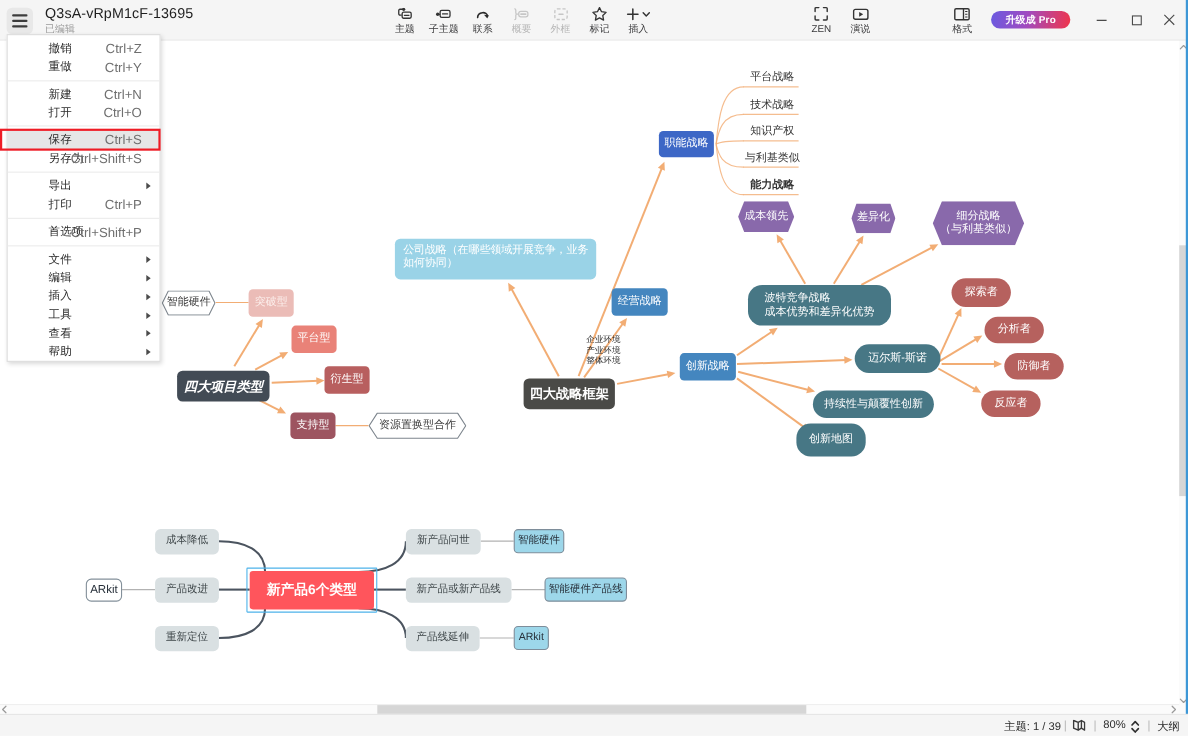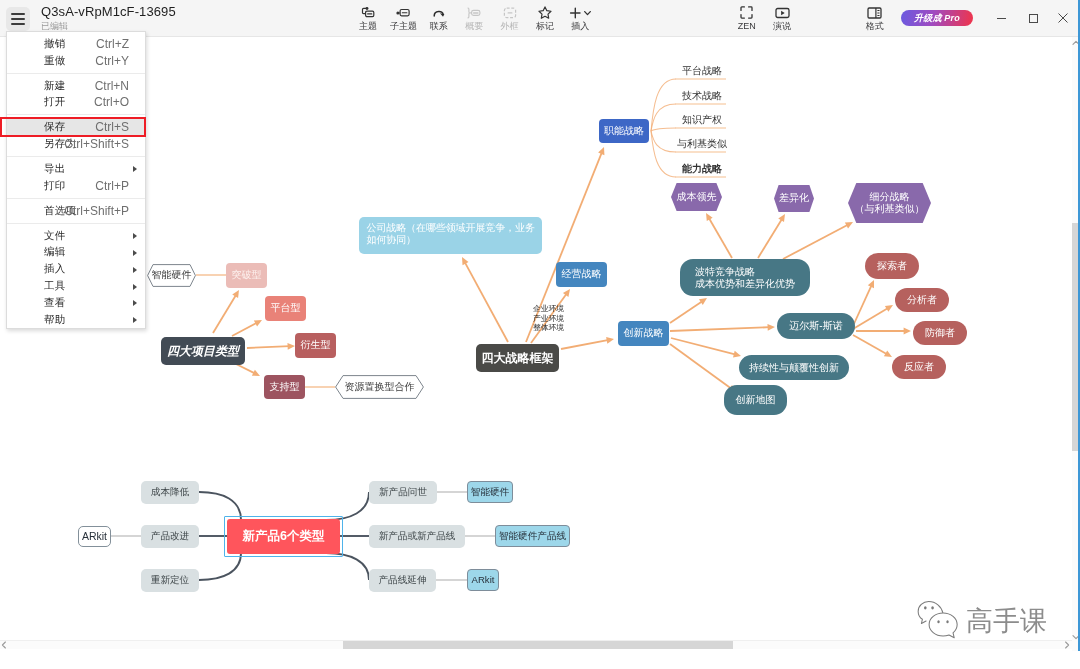--- a/index.html
+++ b/index.html
@@ -20,21 +20,21 @@
   .tb-group{position:absolute;top:5.5px;display:flex;}
   .tb-item{width:35.4px;display:flex;flex-direction:column;align-items:center;cursor:pointer;}
   .tb-ic{height:14px;display:flex;align-items:center;justify-content:center;}
   .tb-lb{font-size:9px;color:#39393b;margin-top:1.5px;line-height:10px;}
   .tb-item.dim .tb-lb{color:#b6b6b6;}
   .tb-item.wide{width:35.4px;}
 
   .pro-btn{position:absolute;left:901px;top:10px;width:72px;height:16px;border-radius:8px;
            background:linear-gradient(100deg,#6a5ae0 0%,#a04bc0 45%,#f0344a 100%);
            color:#fff;font-size:9px;font-weight:bold;display:flex;align-items:center;
-           justify-content:center;cursor:pointer;letter-spacing:.2px;font-style:italic;}
+           justify-content:center;cursor:pointer;letter-spacing:.2px;}
   .wbtn{position:absolute;top:6px;width:30px;height:24px;display:flex;align-items:center;
         justify-content:center;cursor:pointer;}
 
   
   .menu{position:absolute;left:6px;top:31px;width:140px;background:#fff;
         border:1px solid #dcdcdc;box-shadow:1px 2px 4px rgba(0,0,0,.15);
         padding:3.4px 0 0px 0;box-sizing:border-box;z-index:40;}
   .mi{position:relative;height:16.87px;display:flex;align-items:center;font-size:10.5px;
       color:#2b2b2b;cursor:pointer;}
   .mi .lb{position:absolute;left:37px;letter-spacing:.3px;}
@@ -447,26 +447,33 @@
         </svg>
     </span>
     <div class="thumb"></div>
     <span class="sbar-r">
       <svg width="6" height="8" viewBox="0 0 6 8">
           <path d="M1.6 1 L4.6 4 L1.6 7" fill="none" stroke="#9a9a9a" stroke-width="1.1" stroke-linecap="round" stroke-linejoin="round"></path>
         </svg>
     </span>
   </div>
   <div class="winedge"></div>
-
-  <div class="watermark">
-    <svg width="45" height="39" viewBox="0 0 41 36">
-      <path d="M23.6 12.0 C22.4 5.9 17.0 1.4 10.5 1.4 C5.2 1.4 0.8 5.5 0.8 10.5 C0.8 13.5 2.3 16.1 4.7 17.8 L3.8 21.7 L8.1 19.4" fill="none" stroke="#7a7a7a" stroke-width="0.95" stroke-linejoin="round" stroke-linecap="round"></path>
-      <ellipse cx="7.4" cy="7.2" rx="1.2" ry="1.5" fill="#7a7a7a"></ellipse>
-      <ellipse cx="14.1" cy="7.2" rx="1.2" ry="1.5" fill="#7a7a7a"></ellipse>
-      <path d="M23.8 12.0 C16.7 12.0 10.9 16.8 10.9 22.7 C10.9 28.5 16.7 33.3 23.8 33.3 C25.8 33.3 27.6 32.9 29.3 32.3 L34.1 34.9 L33.0 30.4 C35.4 28.3 36.8 25.6 36.8 22.7 C36.8 16.8 31.0 12.0 23.8 12.0 Z" fill="#fff" stroke="#7a7a7a" stroke-width="0.95" stroke-linejoin="round"></path>
-      <ellipse cx="19.6" cy="20.1" rx="1.1" ry="1.4" fill="#7a7a7a"></ellipse>
-      <ellipse cx="27.9" cy="20.1" rx="1.1" ry="1.4" fill="#7a7a7a"></ellipse>
-    </svg>
-    <span class="wm-text">高手课</span>
+  <div class="statusbar">
+    <div class="sb-txt" style="left:913px;">主题: 1 / 39</div>
+    <div class="sb-sep" style="left:968px;"></div>
+    <div class="sb-ic" style="left:975px;">
+      <svg width="12" height="11" viewBox="0 0 12 11">
+          <path d="M1.0 1.0 L5.2 2.7 V9.8 L1.0 8.0 Z M5.2 2.7 L8.1 1.0 V8.0 L5.2 9.8 Z M8.1 1.0 L11.0 2.7 V9.8 L8.1 8.0 Z" fill="none" stroke="#3a3a3a" stroke-width="1.25" stroke-linejoin="round"></path>
+        </svg>
+    </div>
+    <div class="sb-sep" style="left:995px;"></div>
+    <div class="sb-txt" style="left:1003px;">80%</div>
+    <div class="sb-ic" style="left:1028px;">
+      <svg width="8" height="13" viewBox="0 0 8 13">
+          <path d="M1.1 5.1 L4.0 2.0 L6.9 5.1 M1.1 8.4 L4.0 11.5 L6.9 8.4" fill="none" stroke="#2f2f2f" stroke-width="1.5" stroke-linecap="round" stroke-linejoin="round"></path>
+        </svg>
+    </div>
+    <div class="sb-sep" style="left:1044px;"></div>
+    <div class="sb-txt" style="left:1052px;">大纲</div>
   </div>
 
+
 </div>
 
 </body></html>

